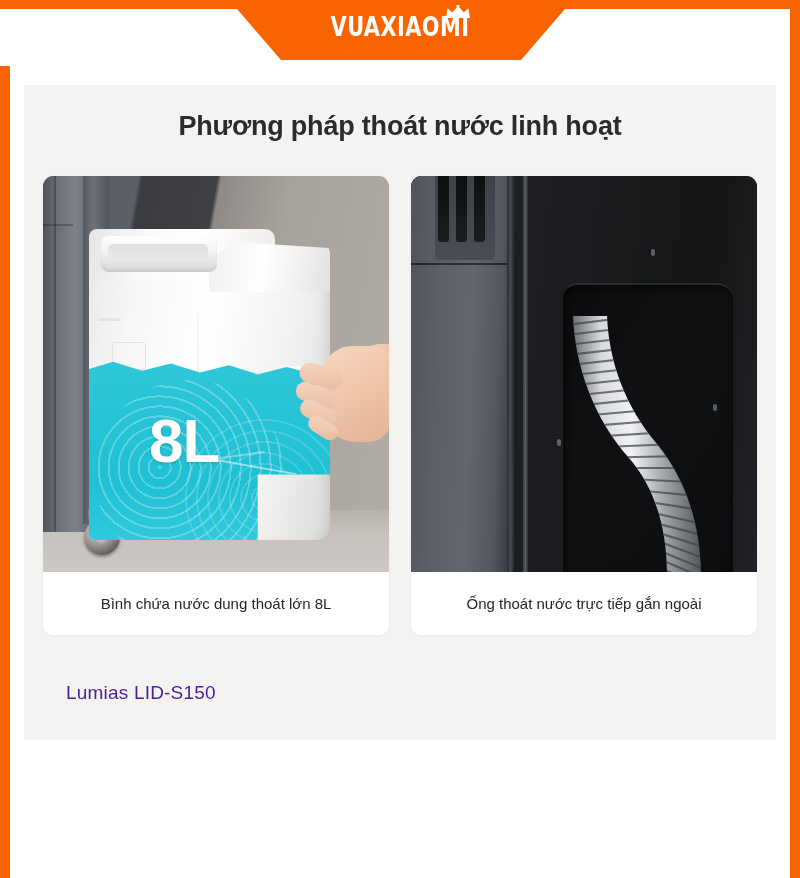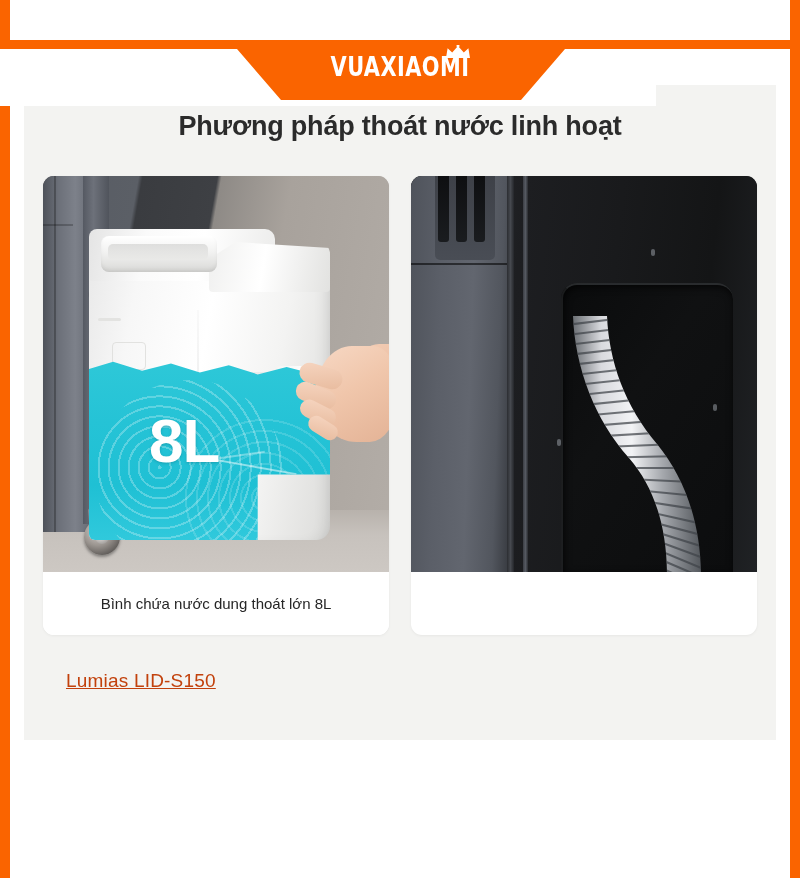--- a/index.html
+++ b/index.html
@@ -34,21 +34,20 @@
   .rail.right { right: 0; }
 
   
   .top-banner {
     position: absolute;
     top: 0; left: 0;
     width: 656px;
     height: 66px;
     z-index: 6;
     background: #ffffff;
-    margin-top: 40px;
   }
   .top-banner .strip {
     position: absolute;
     top: 0; left: 0;
     width: 800px;
     height: 9px;
     background: #FA6400;
   }
   .top-banner .tab {
     position: absolute;
@@ -372,25 +371,24 @@
   .ph-right .d3 { left: 146px; top: 263px; }
   .hose {
     position:absolute; left: 140px; top: 140px; width: 160px; height: 260px;
   }
   .hose svg { display:block; }
 
   
   .product-name {
     position: absolute;
     left: 42px;
-    top: 585px;
+    top: 597px;
     font-size: 19px;
-    color: #c2410c;
+    color: #4c1d95;
     letter-spacing: 0.2px;
-    text-decoration: underline;
   }
 
   
   .bottom-banner {
     position: absolute;
     left: 0; bottom: 0;
     width: 800px;
     height: 74px;
     background: #232323;
     overflow: hidden;
@@ -548,20 +546,21 @@
                   <path d="M86,202 L154,220"></path>
                 <path d="M92,212 L156,232"></path>
                   <path d="M98,222 L158,244"></path>
                   <path d="M102,232 L160,256"></path>
                 <path d="M106,242 L162,266"></path>
                   <path d="M110,252 L164,276"></path>
               </g>
             </svg>
           </div>
         </div>
+        <div class="caption">Ống thoát nước trực tiếp gắn ngoài</div>
       </div>
     </div>
 
     <div class="product-name">Lumias LID-S150</div>
   </div>
 
 
 </div>
 
 </body></html>

